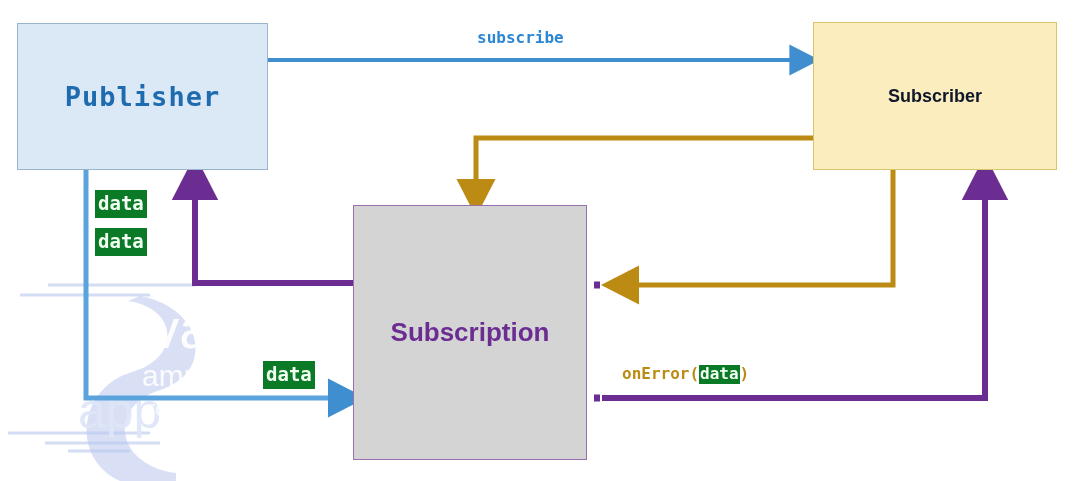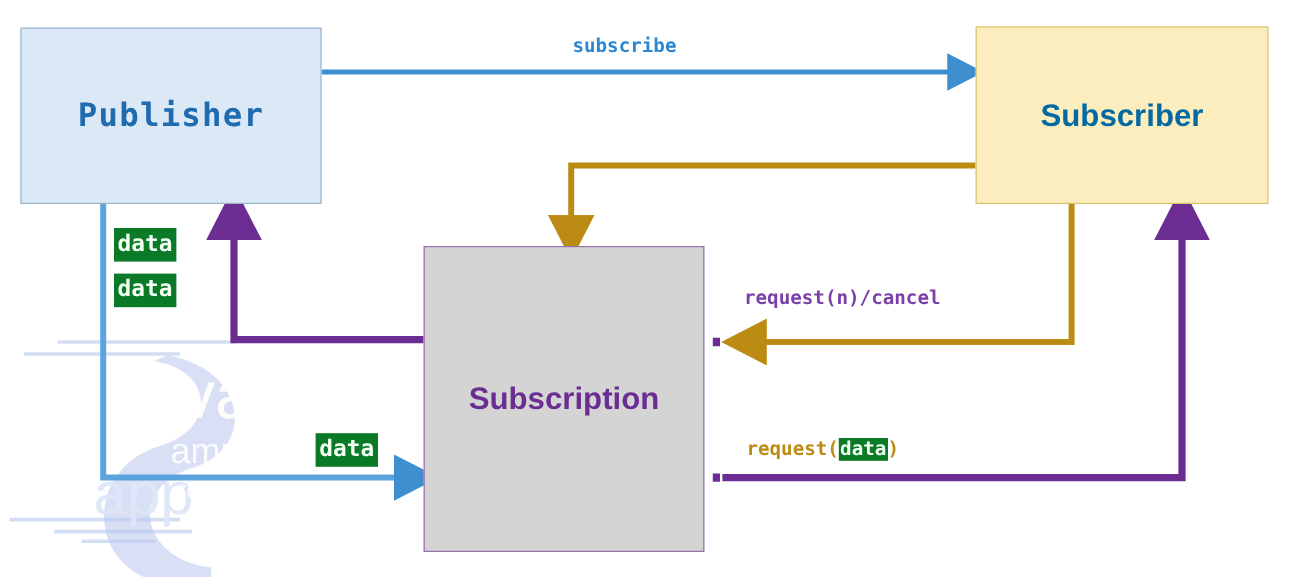--- a/index.html
+++ b/index.html
@@ -35,22 +35,22 @@
     color:#1f6bb0;
   }
   .node-subscriber{
     left:813px;top:22px;width:244px;height:148px;
     background:#fcedbf;
     border:1.5px solid #d9c46a;
   }
   .node-subscriber .node-label{
     font-family:"Liberation Sans", sans-serif;
     font-weight:bold;
-    font-size:26px;
-    color:#0369a1;
+    font-size:18px;
+    color:#0f172a;
   }
   .node-subscription{
     left:353px;top:205px;width:234px;height:255px;
     background:#d4d4d4;
     border:1.7px solid #9a6fae;
   }
   .node-subscription .node-label{
     font-family:"Liberation Sans", sans-serif;
     font-weight:bold;
     font-size:26px;
@@ -166,22 +166,21 @@
 
   <div class="node node-subscriber">
     <span class="node-label">Subscriber</span>
   </div>
 
   <div class="node node-subscription">
     <span class="node-label">Subscription</span>
   </div>
 
   <div class="edge-label lbl-subscribe">subscribe</div>
-  <div class="edge-label lbl-request">request(n)/cancel</div>
 
-  <div class="edge-label lbl-onnext"><span>request(</span><span class="chip-inline">data</span><span>)</span></div>
+  <div class="edge-label lbl-onnext"><span>onError(</span><span class="chip-inline">data</span><span>)</span></div>
 
 
   <div class="data-chip chip-1">data</div>
   <div class="data-chip chip-2">data</div>
   <div class="data-chip chip-3">data</div>
 
 </div>
 
 </body></html>

